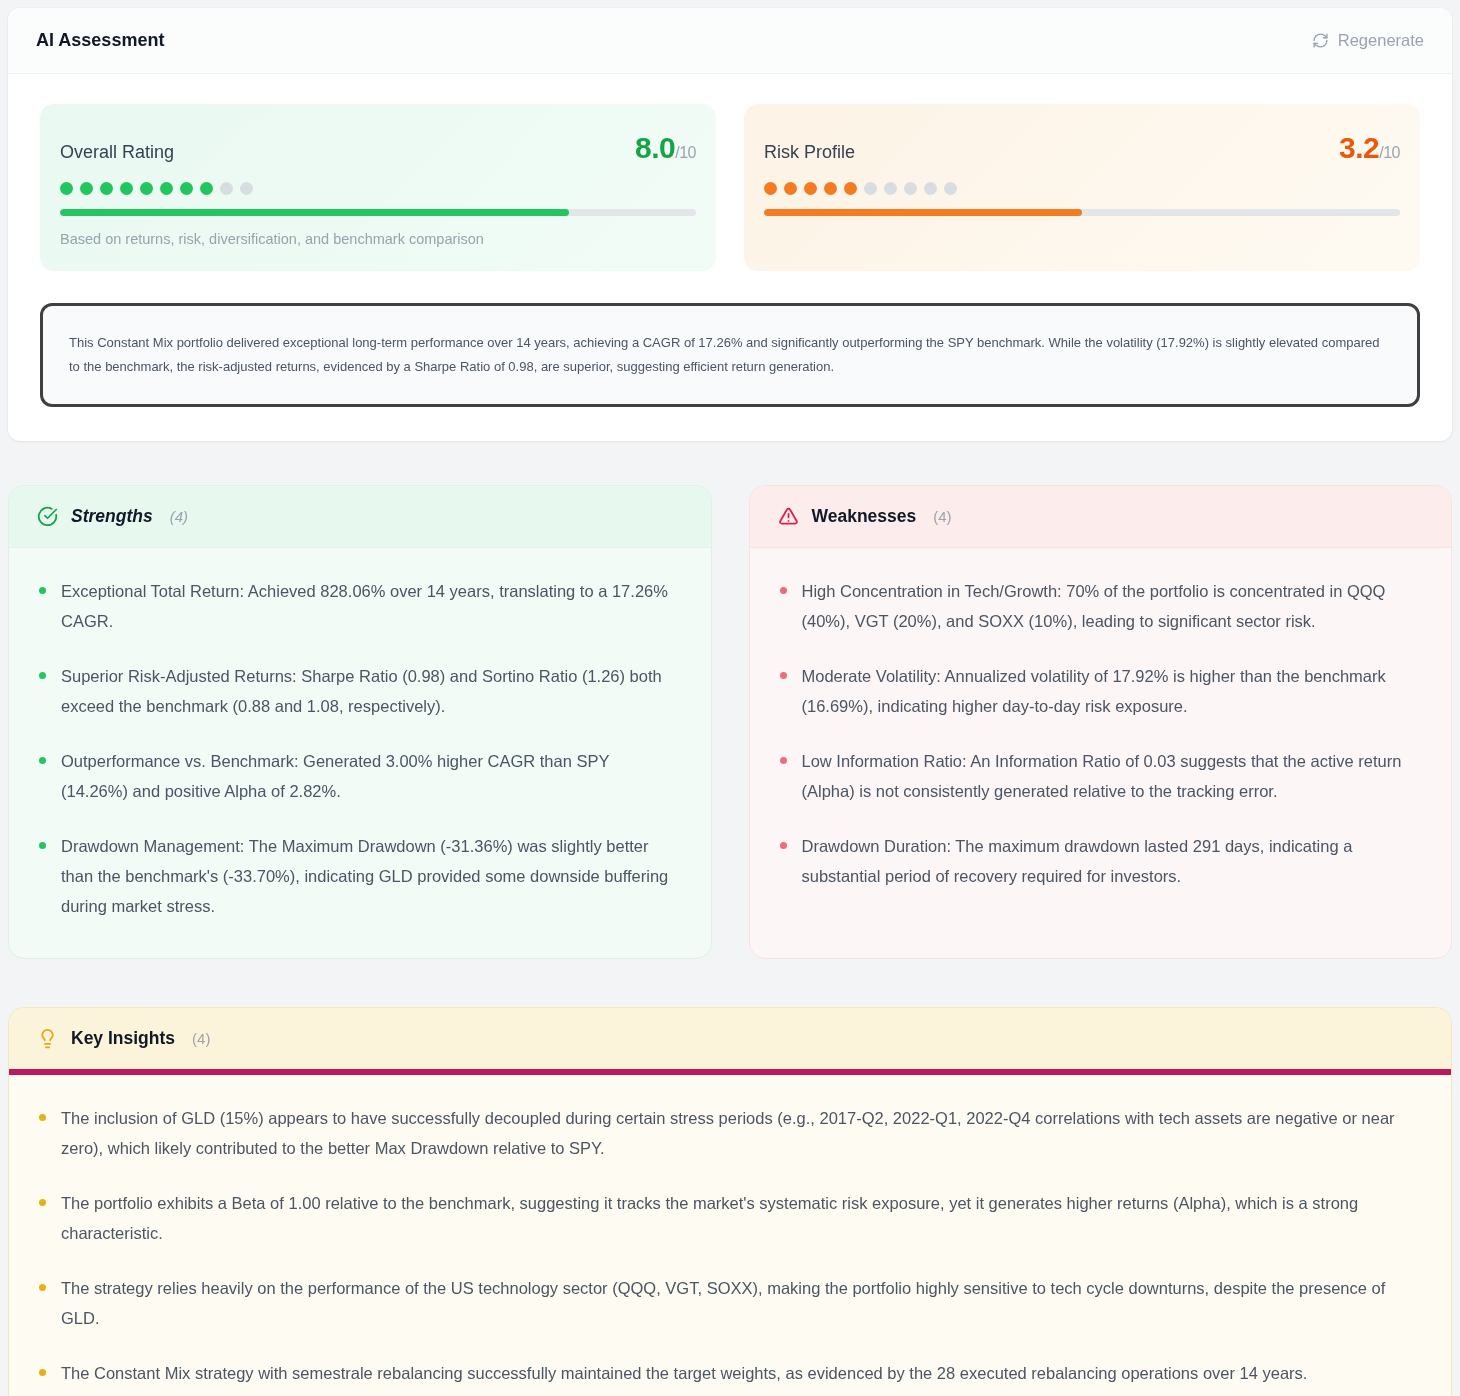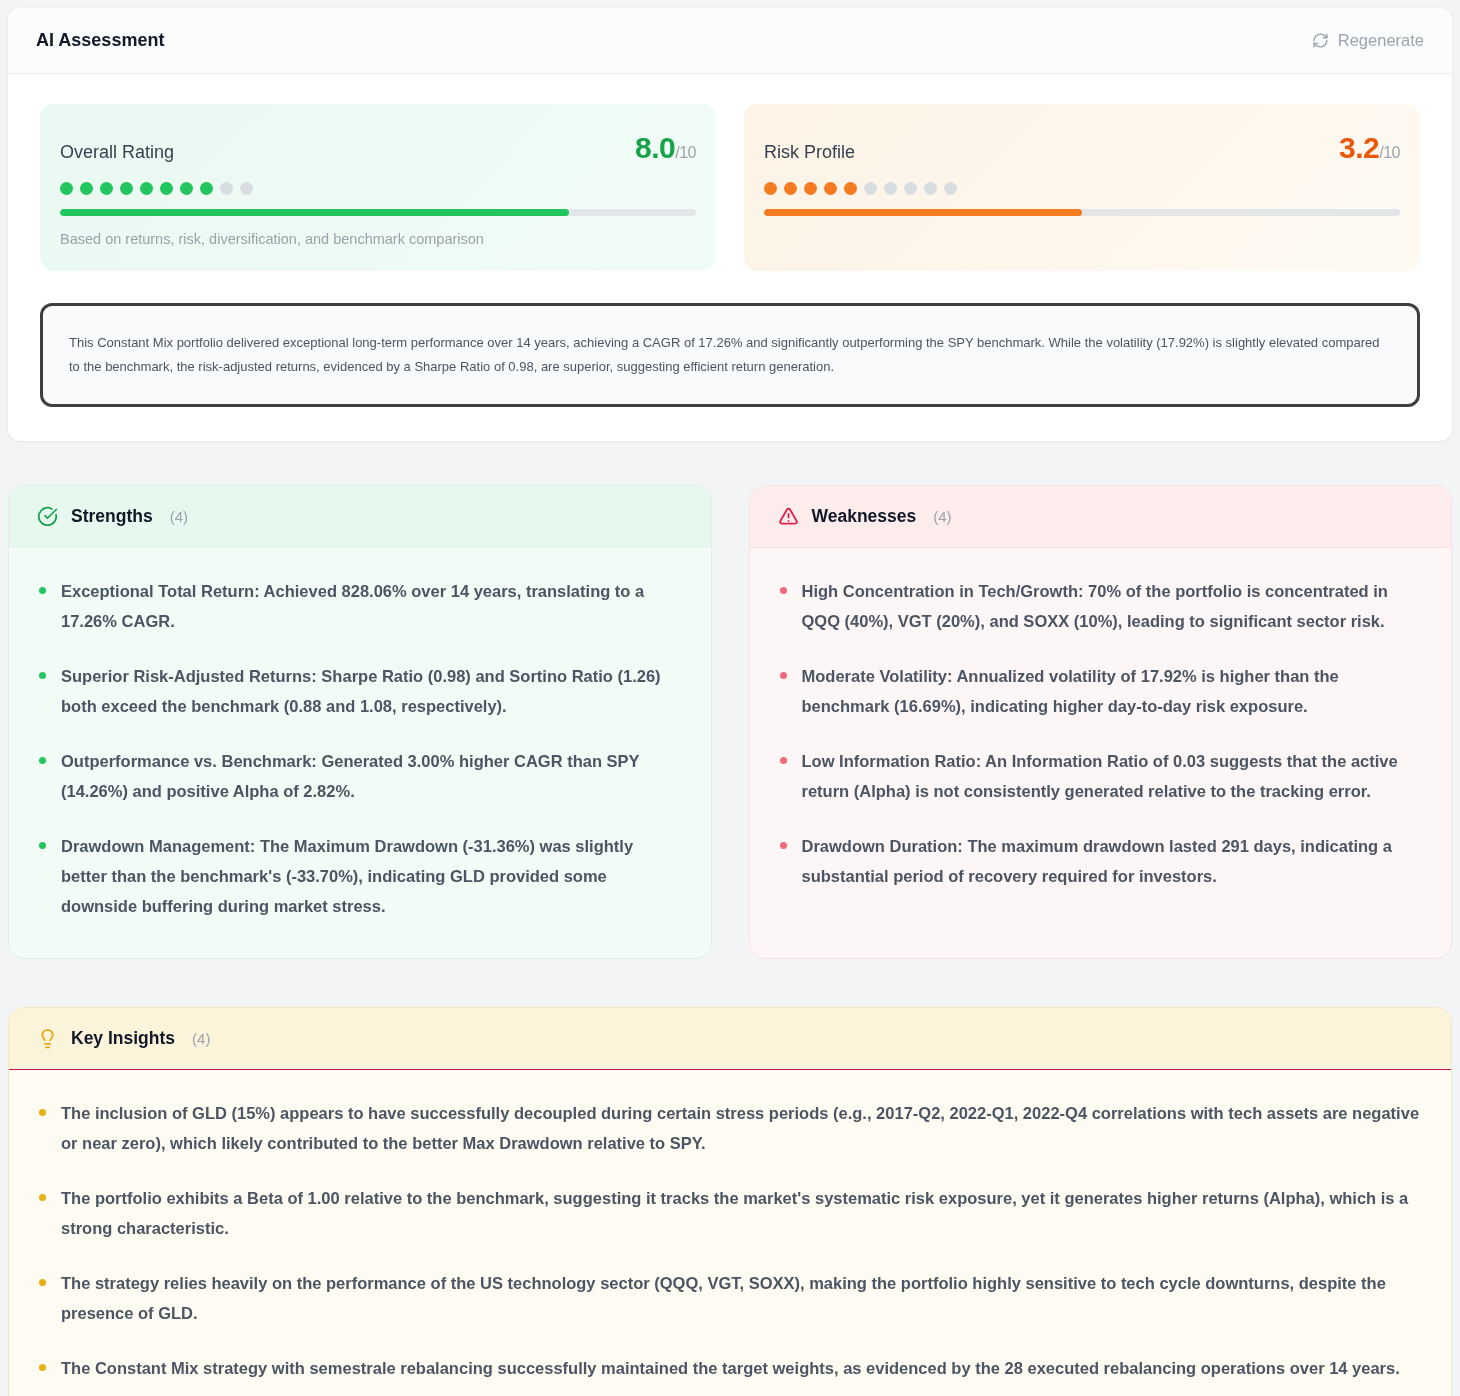--- a/index.html
+++ b/index.html
@@ -57,31 +57,31 @@
   
   .two-col { display: grid; grid-template-columns: 1fr 1fr; gap: 37px; margin-top: 44px; }
   .section-card { border-radius: 16px; overflow: hidden; border: 1px solid transparent; }
   .section-card.strengths { border-color: #dcf2e5; background: #f3fbf7; }
   .section-card.weaknesses { border-color: #f8e2e1; background: #fdf6f6; }
   .section-card.insights { border-color: #f3e7c2; background: #fefcf2; margin-top: 48px; }
   .section-header {
     display: flex; align-items: center; gap: 13px;
     padding: 20px 28px;
   }
-  .strengths .section-header { background: #e7f8ef; border-bottom: 1px solid #e0f4e9; }
+  .strengths .section-header { background: #e7f8ef; border-bottom: 1px solid #e0f4e9; font-style: italic; }
   .weaknesses .section-header { background: #fdecec; border-bottom: 1px solid #f9e3e2; }
-  .insights .section-header { background: #fcf4da; border-bottom: 1px solid #be185d; text-align: center; }
+  .insights .section-header { background: #fcf4da; border-bottom: 6px solid #be185d; text-align: center; }
   .section-header svg { width: 21px; height: 21px; flex: none; }
   .section-title { font-size: 17.5px; font-weight: bold; color: #111827; }
   .section-count { font-size: 15px; color: #9ca3af; margin-left: 4px; }
 
   ul.item-list { list-style: none; padding: 28px 30px 12px; }
   ul.item-list li { display: flex; gap: 15px; margin-bottom: 25px; }
   .bullet { flex: none; width: 7px; height: 7px; border-radius: 50%; margin-top: 11px; }
-  .li-text { font-size: 16.5px; line-height: 1.82; color: #4b5563; font-weight: bold; }
+  .li-text { font-size: 16.5px; line-height: 1.82; color: #4b5563; }
 </style>
 </head>
 <body>
 
 <div class="panel">
   <div class="panel-header">
     <div class="panel-title">AI Assessment</div>
     <button class="regen-btn">
       <svg viewBox="0 0 24 24" fill="none" stroke-width="2" stroke-linecap="round" stroke-linejoin="round">
         <path d="M3 12a9 9 0 0 1 9-9 9.75 9.75 0 0 1 6.74 2.74L21 8"></path>

